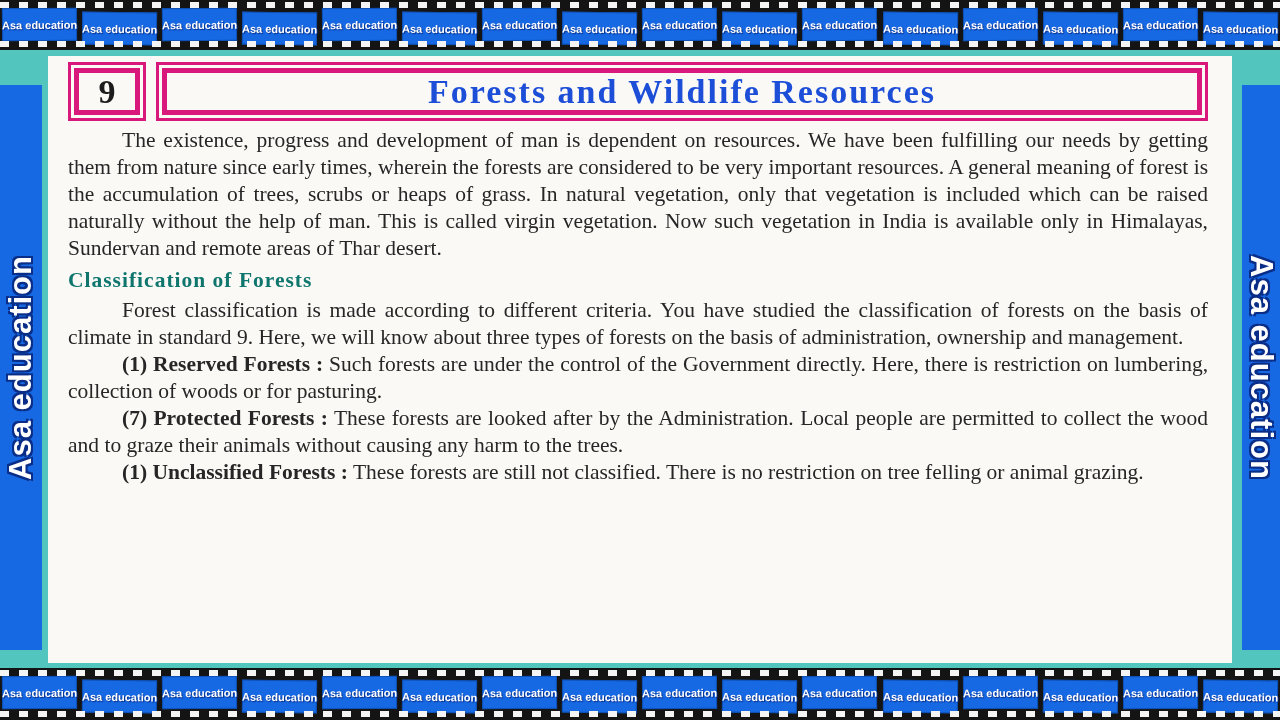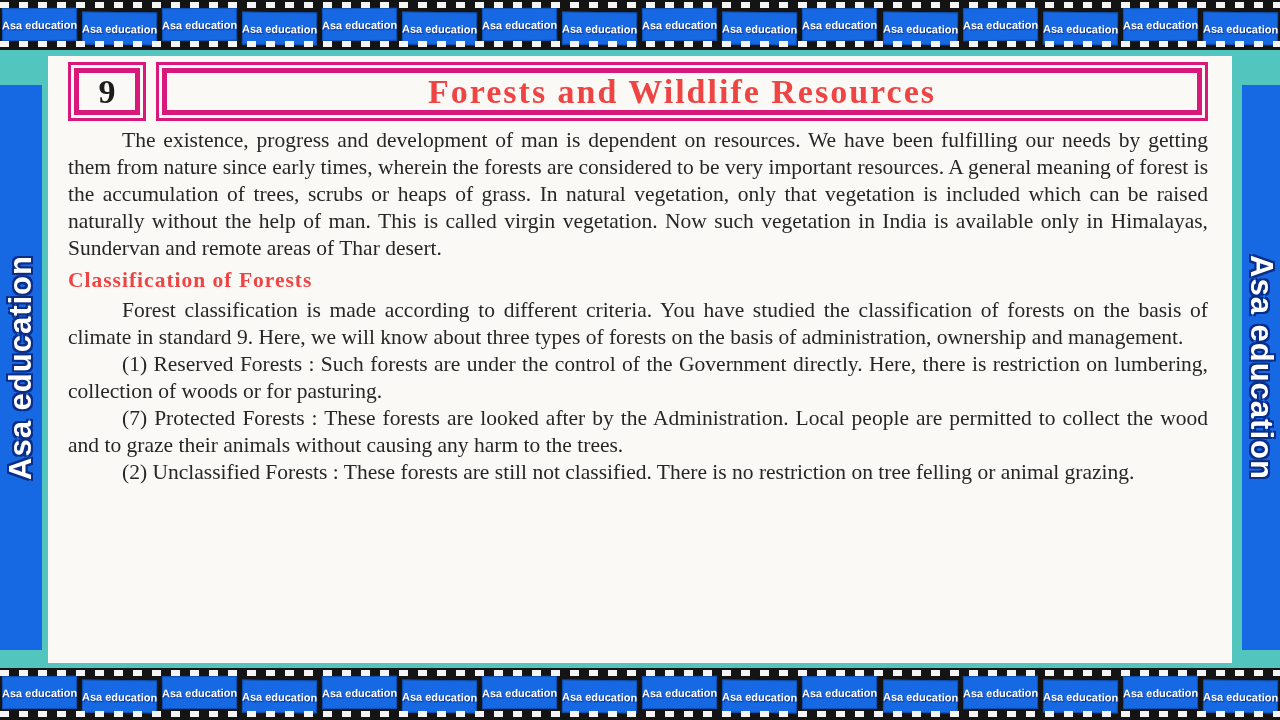--- a/index.html
+++ b/index.html
@@ -69,32 +69,32 @@
   .dbl-border .inner {
     border:5px solid #d9187c; height:100%;
     display:flex; align-items:center; justify-content:center;
   }
   .chapter-box { width:78px; flex:0 0 78px; }
   .chapter-box .inner span {
     font-size:34px; font-weight:bold; color:#1c1c1c;
   }
   .title-box { flex:1; }
   .title-box .inner span {
-    font-size:34px; font-weight:bold; color:#ef4444; letter-spacing:2px;
+    font-size:34px; font-weight:bold; color:#1d4ed8; letter-spacing:2px;
     white-space:nowrap;
   }
 
   
   .content { color:#262626; font-size:21.5px; line-height:27px; text-align:justify; }
   .content p.indent { text-indent:54px; }
   h2.sub {
-    font-size:21.5px; font-weight:bold; color:#ef4444;
+    font-size:21.5px; font-weight:bold; color:#0f766e;
     letter-spacing:1px; text-align:left; margin:5px 0 3px 0;
   }
-  .item-label { font-weight:normal; }
+  .item-label { font-weight:bold; }
 </style>
 </head>
 <body>
 
 <div class="film-strip top">
   <div class="frames">
       <div class="frame">
         <span>Asa education</span>
       </div>
       <div class="frame">
@@ -171,21 +171,21 @@
     <p class="indent">The existence, progress and development of man is dependent on resources. We have been fulfilling our needs by getting them from nature since early times, wherein the forests are considered to be very important resources. A general meaning of forest is the accumulation of trees, scrubs or heaps of grass. In natural vegetation, only that vegetation is included which can be raised naturally without the help of man. This is called virgin vegetation. Now such vegetation in India is available only in Himalayas, Sundervan and remote areas of Thar desert.</p>
 
     <h2 class="sub">Classification of Forests</h2>
     <p class="indent">Forest classification is made according to different criteria. You have studied the classification of forests on the basis of climate in standard 9. Here, we will know about three types of forests on the basis of administration, ownership and management.</p>
 
 
     <p class="indent"><span class="item-label">(1) Reserved Forests :</span> <span>Such forests are under the control of the Government directly. Here, there is restriction on lumbering, collection of woods or for pasturing.</span></p>
 
     <p class="indent"><span class="item-label">(7) Protected Forests :</span> <span>These forests are looked after by the Administration. Local people are permitted to collect the wood and to graze their animals without causing any harm to the trees.</span></p>
 
-    <p class="indent"><span class="item-label">(2) Unclassified Forests :</span> <span>These forests are still not classified. There is no restriction on tree felling or animal grazing.</span></p>
+    <p class="indent"><span class="item-label">(1) Unclassified Forests :</span> <span>These forests are still not classified. There is no restriction on tree felling or animal grazing.</span></p>
   </div>
 </div>
 
 <div class="film-strip bottom">
   <div class="frames">
       <div class="frame">
         <span>Asa education</span>
       </div>
       <div class="frame">
         <span>Asa education</span>

